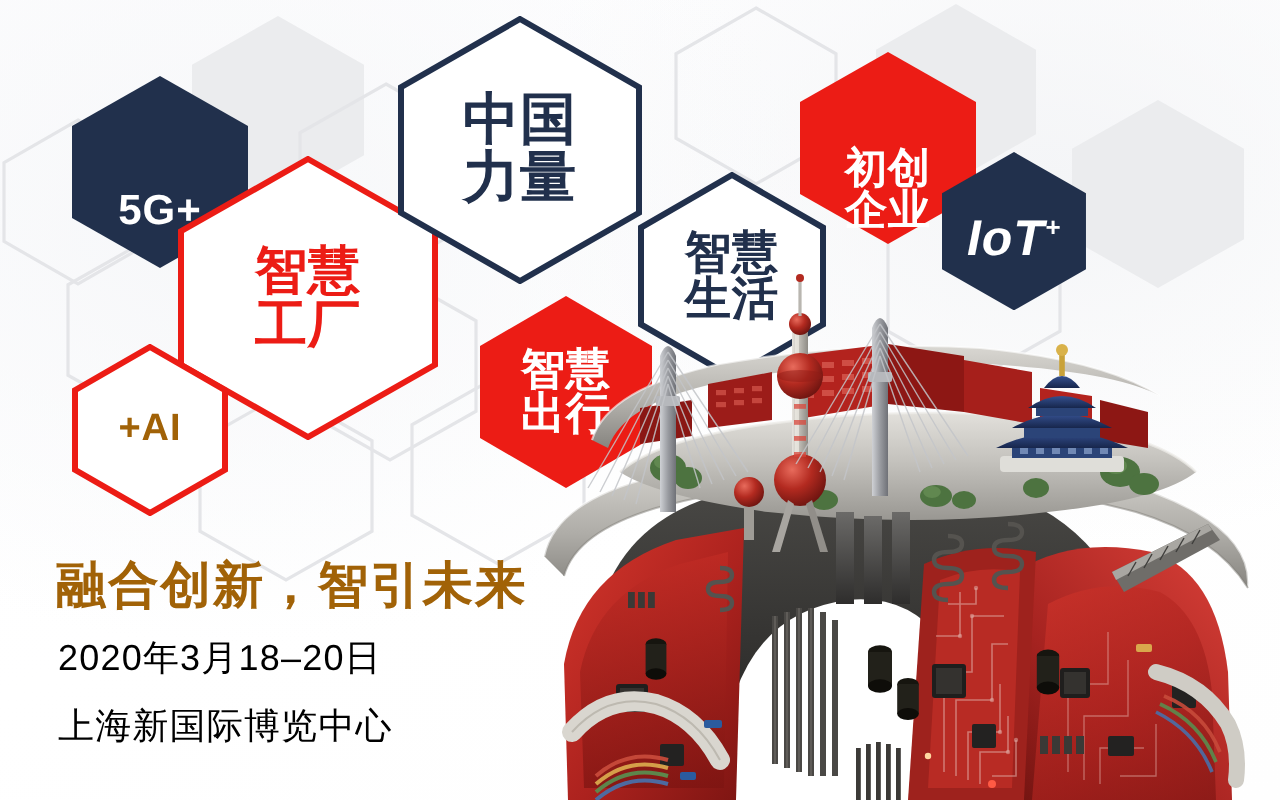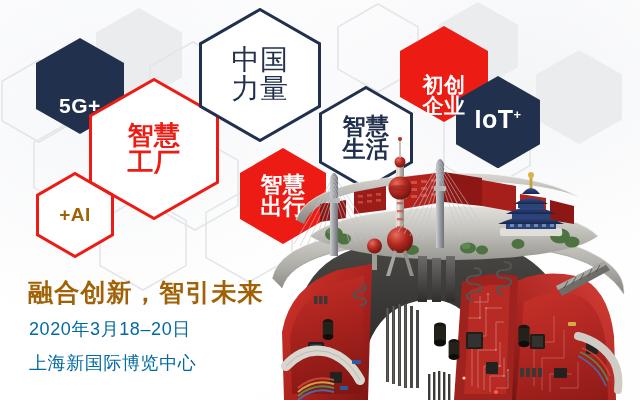--- a/index.html
+++ b/index.html
@@ -65,21 +65,21 @@
     color: #a16207;
     letter-spacing: 1.2px;
     white-space: nowrap;
   }
   .subline {
     position: absolute;
     left: 29px;
     z-index: 9;
     font-size: 18px;
     font-weight: normal;
-    color: #0369a1;
+    color: #000000;
     letter-spacing: 0.6px;
     white-space: nowrap;
   }
   #date-line { top: 317px; }
   #venue-line { top: 351px; }
 </style>
 </head>
 <body>
 
 <div id="poster">
@@ -111,21 +111,21 @@
         <svg class="hexshape" viewBox="0 0 130 142">
           <polygon points="65.0,1.5 128.5,37.6 128.5,104.4 65.0,140.5 1.5,104.4 1.5,37.6" fill="#ffffff" stroke="#ec1c15" stroke-width="3" stroke-linejoin="miter"></polygon>
         </svg>
         <div class="hexlabel" style="color: rgb(236, 28, 21); font-size: 26px; font-weight: bold;">智慧
 工厂</div>
       </div>
       <div class="hex" style="left: 199px; top: 8px; width: 122px; height: 134px;">
         <svg class="hexshape" viewBox="0 0 122 134">
           <polygon points="61.0,1.5 120.5,35.6 120.5,98.4 61.0,132.5 1.5,98.4 1.5,35.6" fill="#ffffff" stroke="#21304c" stroke-width="3" stroke-linejoin="miter"></polygon>
         </svg>
-        <div class="hexlabel" style="color: rgb(33, 48, 76); font-size: 28px; font-weight: normal;">中国
+        <div class="hexlabel" style="color: rgb(33, 48, 76); font-size: 28px; font-weight: bold;">中国
 力量</div>
       </div>
       <div class="hex" style="left: 36px; top: 172px; width: 78px; height: 86px;">
         <svg class="hexshape" viewBox="0 0 78 86">
           <polygon points="39.0,1.5 76.5,23.1 76.5,62.9 39.0,84.5 1.5,62.9 1.5,23.1" fill="#ffffff" stroke="#ec1c15" stroke-width="3" stroke-linejoin="miter"></polygon>
         </svg>
         <div class="hexlabel" style="color: #a16207; font-size: 19px; font-weight: bold;">+AI</div>
       </div>
       <div class="hex" style="left: 240px; top: 148px; width: 86px; height: 96px;">
         <svg class="hexshape" viewBox="0 0 86 96">
@@ -141,21 +141,21 @@
         <div class="hexlabel" style="color: rgb(33, 48, 76); font-size: 23px; font-weight: bold;">智慧
 生活</div>
       </div>
       <div class="hex" style="left: 400px; top: 26px; width: 88px; height: 96px;">
         <svg class="hexshape" viewBox="0 0 88 96">
           <polygon points="44.0,0.0 88.0,25.0 88.0,71.0 44.0,96.0 0.0,71.0 0.0,25.0" fill="#ec1c15"></polygon>
         </svg>
         <div class="hexlabel" style="color: rgb(255, 255, 255); font-size: 21px; font-weight: bold; margin-top: 42px;">初创
 企业</div>
       </div>
-      <div class="hex" style="left: 456px; top: 76px; width: 84px; height: 88px;">
+      <div class="hex" style="left: 471px; top: 76px; width: 72px; height: 88px; font-style: italic;">
         <svg class="hexshape" viewBox="0 0 80 88">
           <polygon points="40.0,0.0 80.0,22.9 80.0,65.1 40.0,88.0 0.0,65.1 0.0,22.9" fill="#21304c"></polygon>
         </svg>
         <div class="hexlabel" style="color: rgb(255, 255, 255); font-size: 25px; font-weight: bold;">IoT<sup style="font-size: 13px; vertical-align: super;">+</sup></div>
       </div>
     </div>
 
   <svg id="artwork" viewBox="0 0 372 264">
     <defs>
       <linearGradient id="gPcbA" x1="0" y1="0" x2="1" y2="1">

